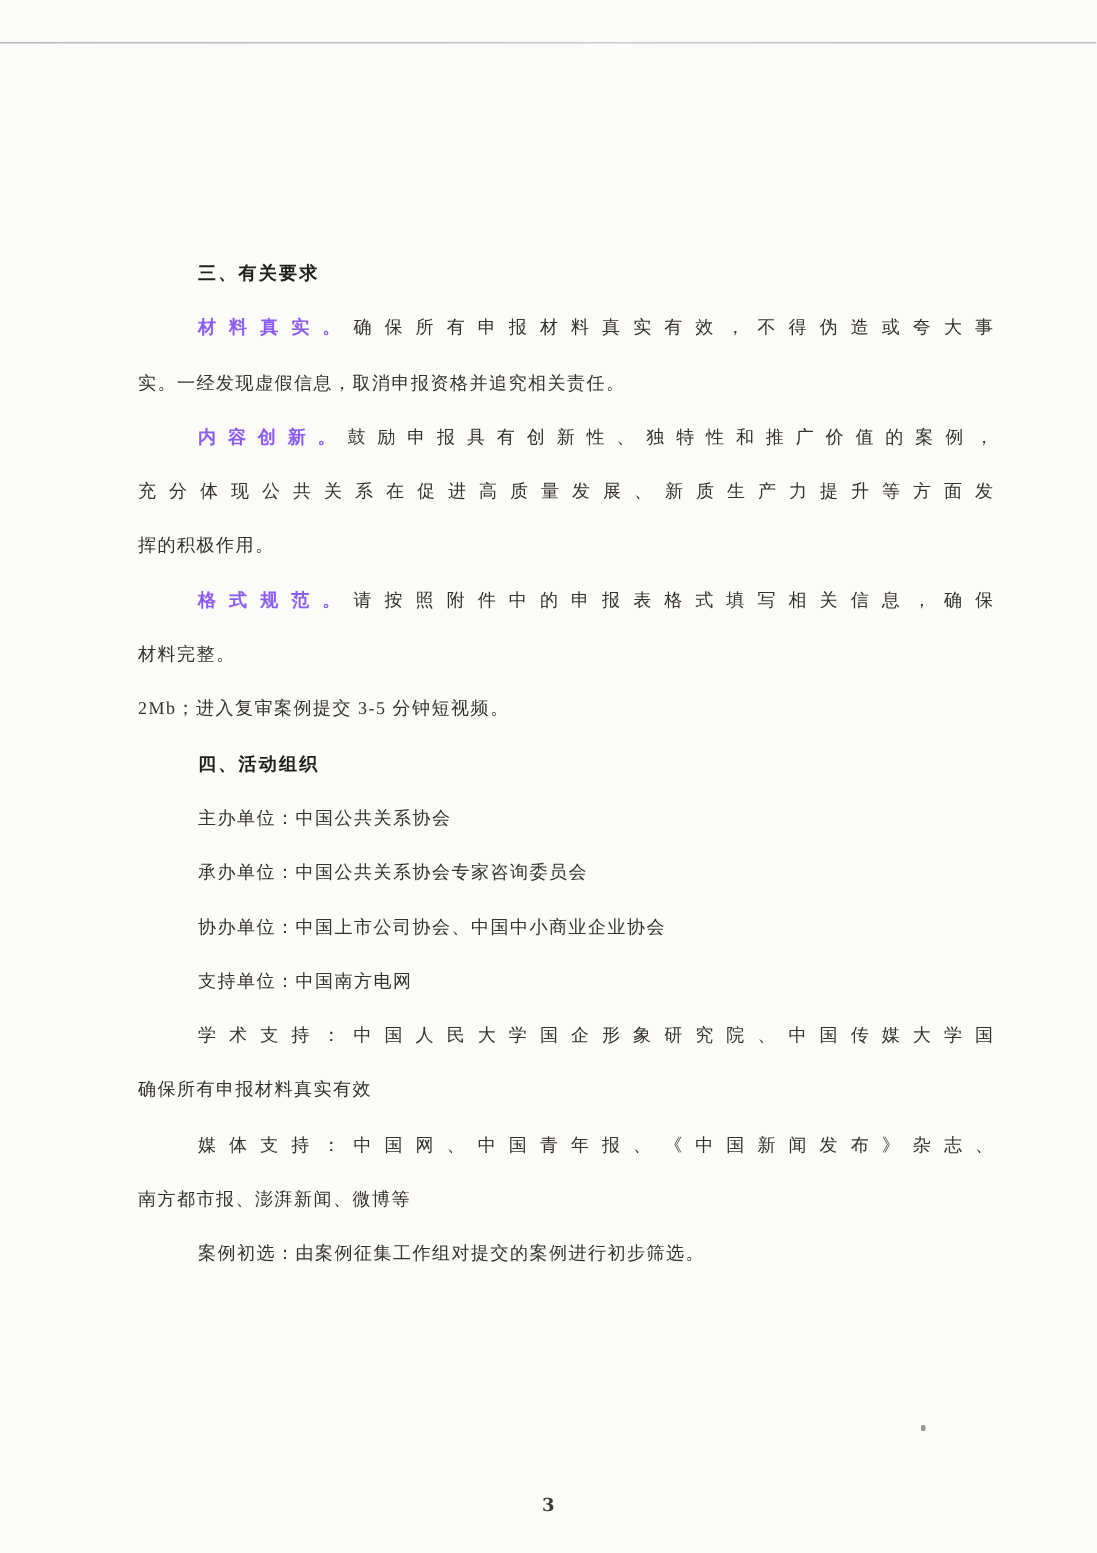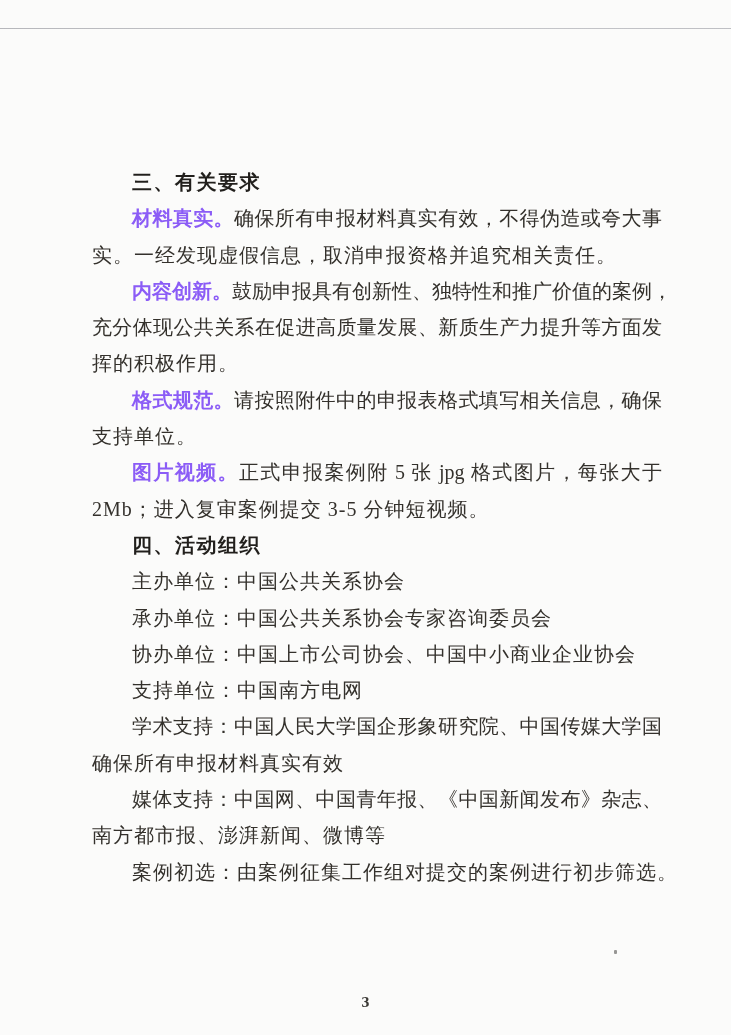--- a/index.html
+++ b/index.html
@@ -16,21 +16,21 @@
     background: linear-gradient(90deg, #9fa0a6, #b7b8bd 55%, #aaabb1);
     opacity: 0.75;
   }
   #content {
     position: absolute; left: 92px; top: 164px;
     width: 570px;
     color: #34312c;
   }
   .line {
     height: 36.3px; line-height: 36.3px;
-    font-size: 20px;
+    font-size: 12px;
     letter-spacing: 1px;
     white-space: nowrap;
   }
   .indent { padding-left: 40px; }
   .justify {
     letter-spacing: 0;
     text-align: justify;
     text-align-last: justify;
   }
   .heading {
@@ -65,23 +65,22 @@
   <div class="line heading indent">三、有关要求</div>
 
   <div class="line indent justify"><span class="lead">材料真实。</span><span>确保所有申报材料真实有效，不得伪造或夸大事</span></div>
   <div class="line">实。一经发现虚假信息，取消申报资格并追究相关责任。</div>
 
   <div class="line indent justify"><span class="lead">内容创新。</span><span>鼓励申报具有创新性、独特性和推广价值的案例，</span></div>
   <div class="line justify">充分体现公共关系在促进高质量发展、新质生产力提升等方面发</div>
   <div class="line">挥的积极作用。</div>
 
   <div class="line indent justify"><span class="lead">格式规范。</span><span>请按照附件中的申报表格式填写相关信息，确保</span></div>
-  <div class="line">支持单位。</div>
+  <div class="line">材料完整。</div>
 
-  <div class="line indent justify"><span class="lead">图片视频。</span><span>正式申报案例附 5 张 jpg 格式图片，每张大于</span></div>
   <div class="line">2Mb；进入复审案例提交 3-5 分钟短视频。</div>
 
   <div class="line heading indent">四、活动组织</div>
   <div class="line indent">主办单位：中国公共关系协会</div>
   <div class="line indent">承办单位：中国公共关系协会专家咨询委员会</div>
   <div class="line indent">协办单位：中国上市公司协会、中国中小商业企业协会</div>
   <div class="line indent">支持单位：中国南方电网</div>
   <div class="line indent justify">学术支持：中国人民大学国企形象研究院、中国传媒大学国</div>
   <div class="line">确保所有申报材料真实有效</div>
   <div class="line indent justify">媒体支持：中国网、中国青年报、《中国新闻发布》杂志、</div>

